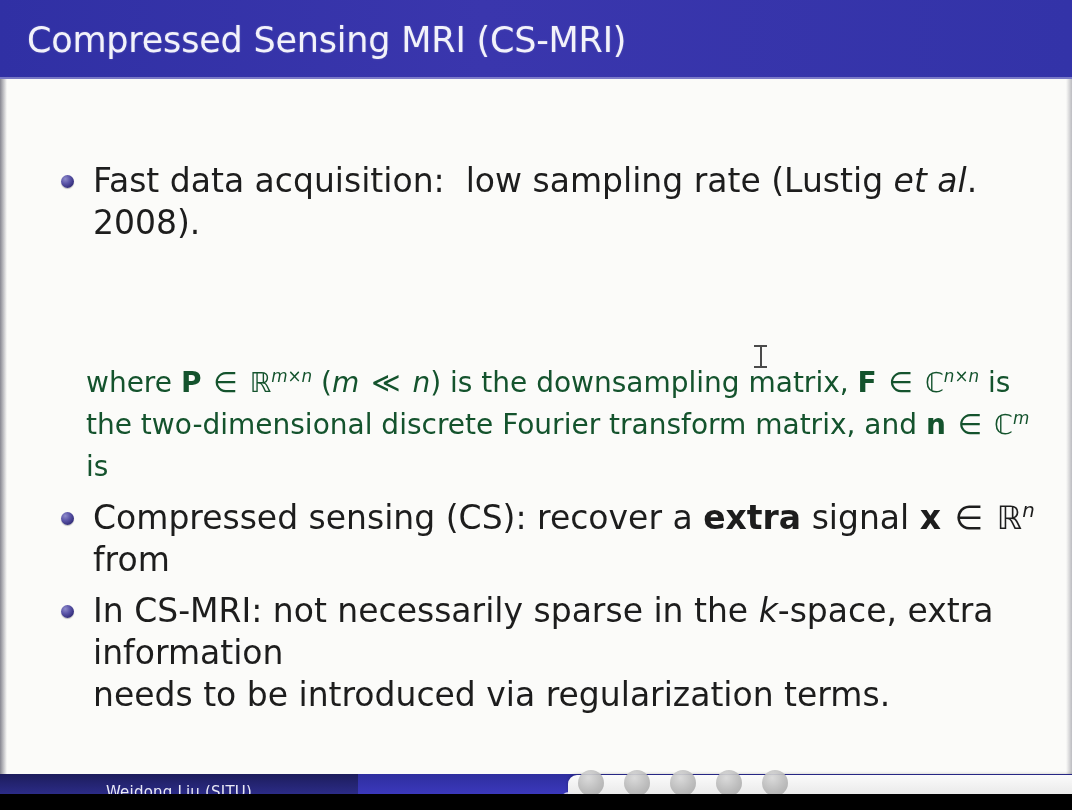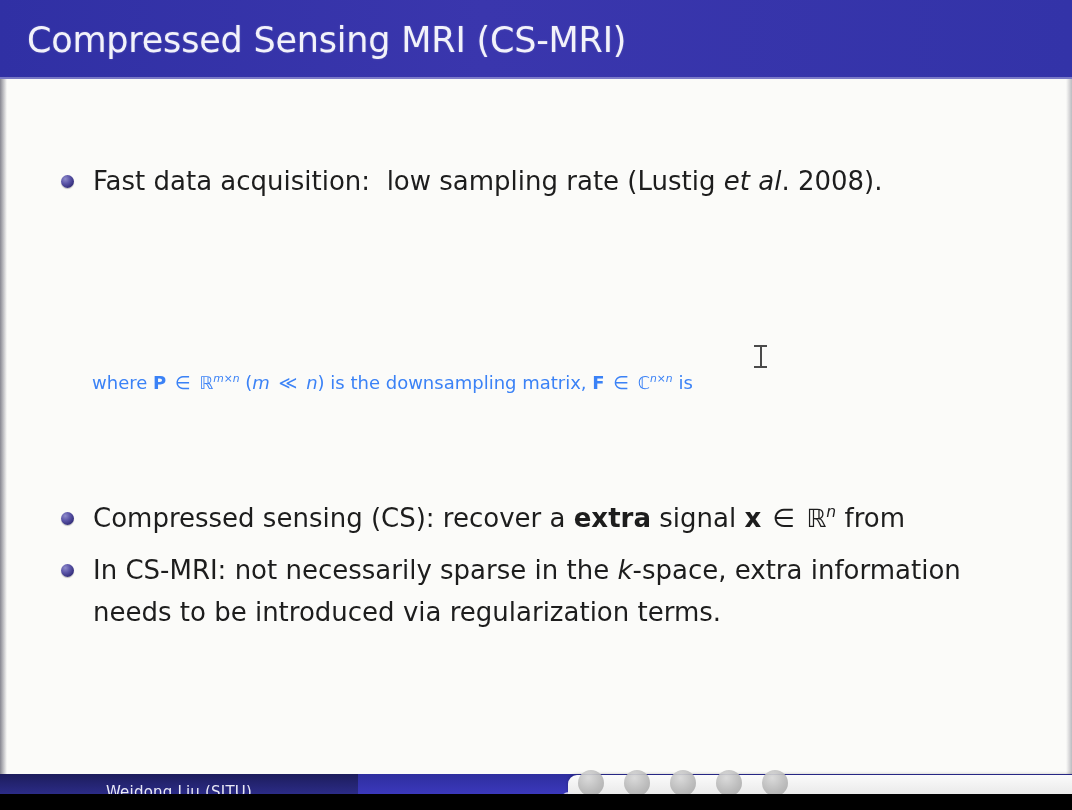--- a/index.html
+++ b/index.html
@@ -76,21 +76,21 @@
     padding: 0;
     position: absolute;
     left: 58px;
     top: 81px;
     width: 995px;
   }
   ul.bullets > li {
     position: relative;
     padding-left: 35px;
     margin-bottom: 7px;
-    font-size: 26px;
+    font-size: 33px;
     line-height: 42px;
     color: #1d1d1d;
   }
   ul.bullets > li > .ball {
     position: absolute;
     left: 3px;
     top: 15px;
     width: 13px;
     height: 13px;
     border-radius: 50%;
@@ -134,26 +134,26 @@
   #equation-number {
     position: absolute;
     right: 0;
     top: 2px;
     font-size: 27px;
   }
 
   
   #where-block {
     position: absolute;
-    left: 92px;
+    left: 86px;
     top: 283px;
     width: 962px;
-    font-size: 18px;
+    font-size: 28px;
     line-height: 42px;
-    color: #3b82f6;
+    color: #14532d;
   }
 
   
   #lower-bullets {
     position: absolute;
     left: 58px;
     top: 418px;
     width: 995px;
   }
   #lower-bullets li { margin-bottom: 9px; }
@@ -273,20 +273,21 @@
         <span class="ball"></span>
         <span class="line">Fast data acquisition:&nbsp; low sampling rate (Lustig <span class="it">et al</span>. 2008).</span>
       </li>
 
 
     </ul>
 
 
     <div id="where-block">
       <span class="line">where <span class="bm">P</span><span class="op">&nbsp;∈&nbsp;</span><span class="bb">ℝ</span><sup class="sm">m×n</sup> (<span class="it">m</span><span class="op">&nbsp;≪&nbsp;</span><span class="it">n</span>) is the downsampling matrix, <span class="bm">F</span><span class="op">&nbsp;∈&nbsp;</span><span class="bb">ℂ</span><sup class="sm">n×n</sup> is</span>
+      <span class="line">the two-dimensional discrete Fourier transform matrix, and <span class="bm">n</span><span class="op">&nbsp;∈&nbsp;</span><span class="bb">ℂ</span><sup class="sm">m</sup> is</span>
     </div>
 
     <ul class="bullets" id="lower-bullets">
 
       <li>
         <span class="ball"></span>
         <span class="line">Compressed sensing (CS): recover a <b>extra</b> signal <span class="bm">x</span><span class="op">&nbsp;∈&nbsp;</span><span class="bb">ℝ</span><sup class="sm">n</sup> from</span>
       </li>
 
       <li>

